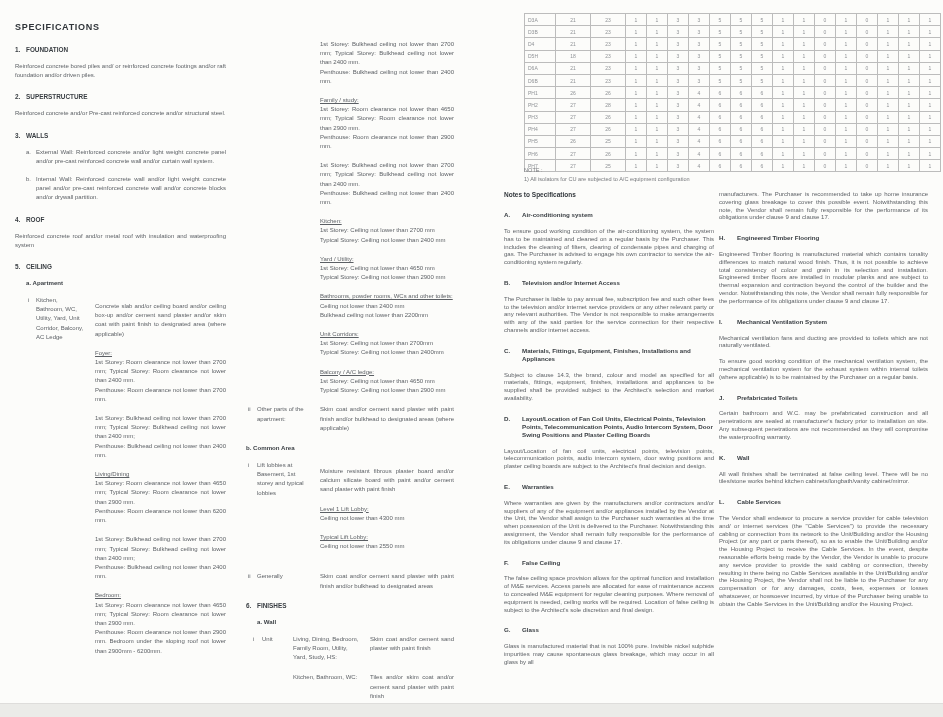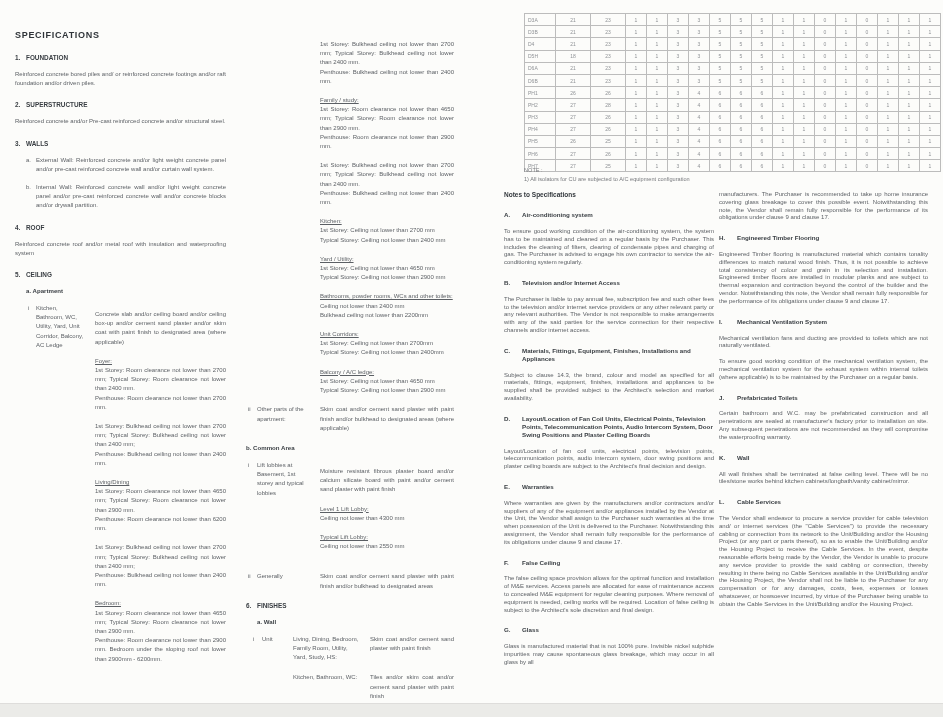--- a/index.html
+++ b/index.html
@@ -1,19 +1,19 @@
 <!DOCTYPE html>
 <html><head>
 <meta charset="utf-8">
 <style>
   html,body{margin:0;padding:0}
   body{font-family:"Liberation Sans",sans-serif;background:#ffffff}
   .page{position:relative;width:943px;height:717px;background:#fcfcfa;overflow:hidden}
   .col{position:absolute}
-  .col1{left:15px;top:30px;width:211px}
+  .col1{left:15px;top:22px;width:211px}
   .col2{left:246px;top:40px;width:208px}
   .col3{left:504px;top:191px;width:210px}
   .col4{left:719px;top:191px;width:209px}
   .tablebox{position:absolute;left:524px;top:13px;width:417px}
   .notebox{position:absolute;left:524px;top:166px;width:300px}
 
   .doc-title{font-size:9px;font-weight:bold;letter-spacing:.7px;color:#2f3439;margin-bottom:14px}
   .sec{margin-bottom:13px}
   .sec-head{display:flex;font-weight:bold;font-size:6.4px;color:#383d42;margin-bottom:9px}
   .sec-num{flex:none;width:11px}

